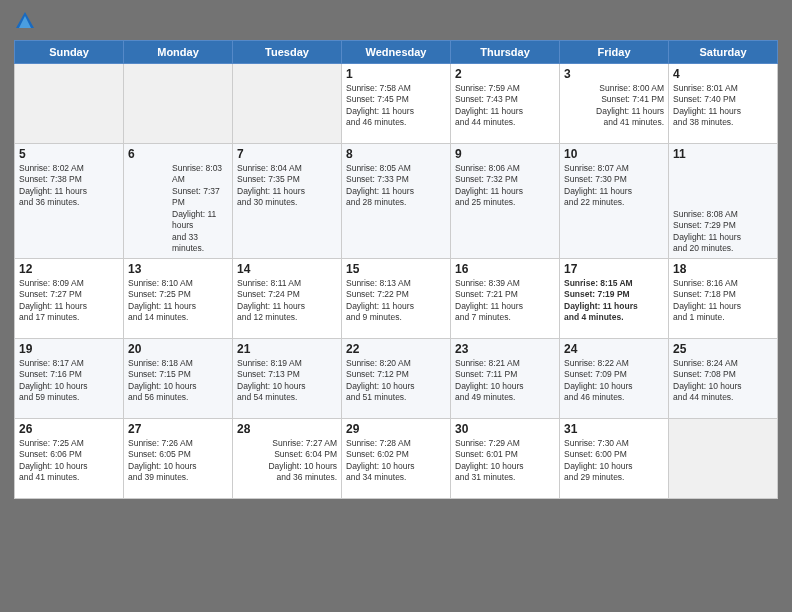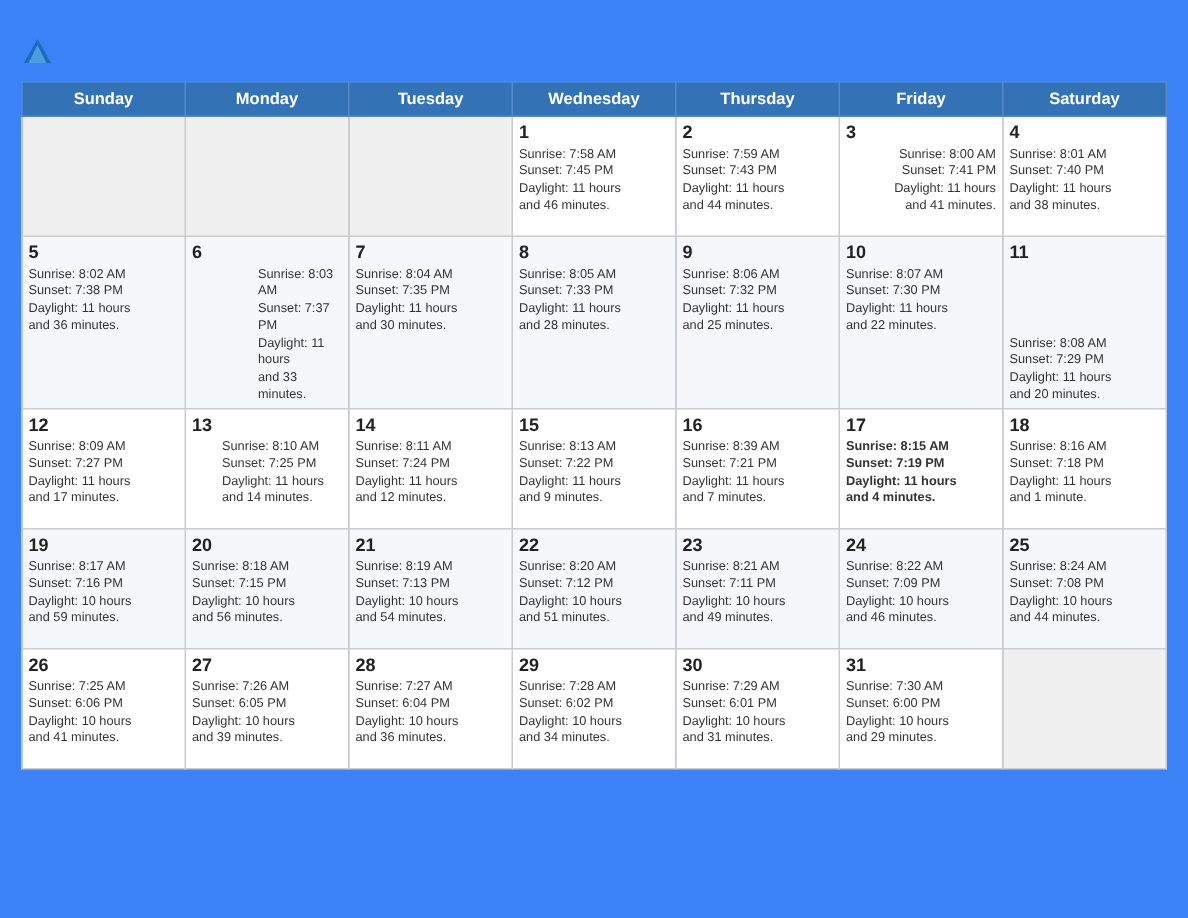--- a/index.html
+++ b/index.html
@@ -6,22 +6,22 @@
     body {
       font-family: Arial, sans-serif;
       background: #fff;
       width: 792px;
       height: 612px;
       overflow: hidden;
     }
     .page {
       width: 792px;
       height: 612px;
-      background: #3b82f6;
-      padding: 24px 14px;
+      background: #737373;
+      padding: 10px 14px;
     }
     .header {
       display: flex;
       justify-content: space-between;
       align-items: flex-start;
       margin-bottom: 8px;
     }
     .logo {
       display: flex;
       align-items: center;
@@ -213,21 +213,21 @@
         <tr>
           <td>
             <span class="day-num">12</span>
             <div class="cell-info" style="white-space: pre-line;">Sunrise: 8:09 AM
 Sunset: 7:27 PM
 Daylight: 11 hours
 and 17 minutes.</div>
           </td>
           <td>
             <span class="day-num">13</span>
-            <div class="cell-info" style="white-space: pre-line; margin-left: 20px;">Sunrise: 8:10 AM
+            <div class="cell-info" style="white-space: pre-line;">Sunrise: 8:10 AM
 Sunset: 7:25 PM
 Daylight: 11 hours
 and 14 minutes.</div>
           </td>
           <td>
             <span class="day-num">14</span>
             <div class="cell-info" style="white-space: pre-line;">Sunrise: 8:11 AM
 Sunset: 7:24 PM
 Daylight: 11 hours
 and 12 minutes.</div>
@@ -322,21 +322,21 @@
           </td>
           <td>
             <span class="day-num">27</span>
             <div class="cell-info" style="white-space: pre-line;">Sunrise: 7:26 AM
 Sunset: 6:05 PM
 Daylight: 10 hours
 and 39 minutes.</div>
           </td>
           <td>
             <span class="day-num">28</span>
-            <div class="cell-info" style="white-space: pre-line;">Sunrise: 7:27 AM
+            <div class="cell-info" style="white-space: pre-line; text-align: right;">Sunrise: 7:27 AM
 Sunset: 6:04 PM
 Daylight: 10 hours
 and 36 minutes.</div>
           </td>
           <td>
             <span class="day-num">29</span>
             <div class="cell-info" style="white-space: pre-line;">Sunrise: 7:28 AM
 Sunset: 6:02 PM
 Daylight: 10 hours
 and 34 minutes.</div>

